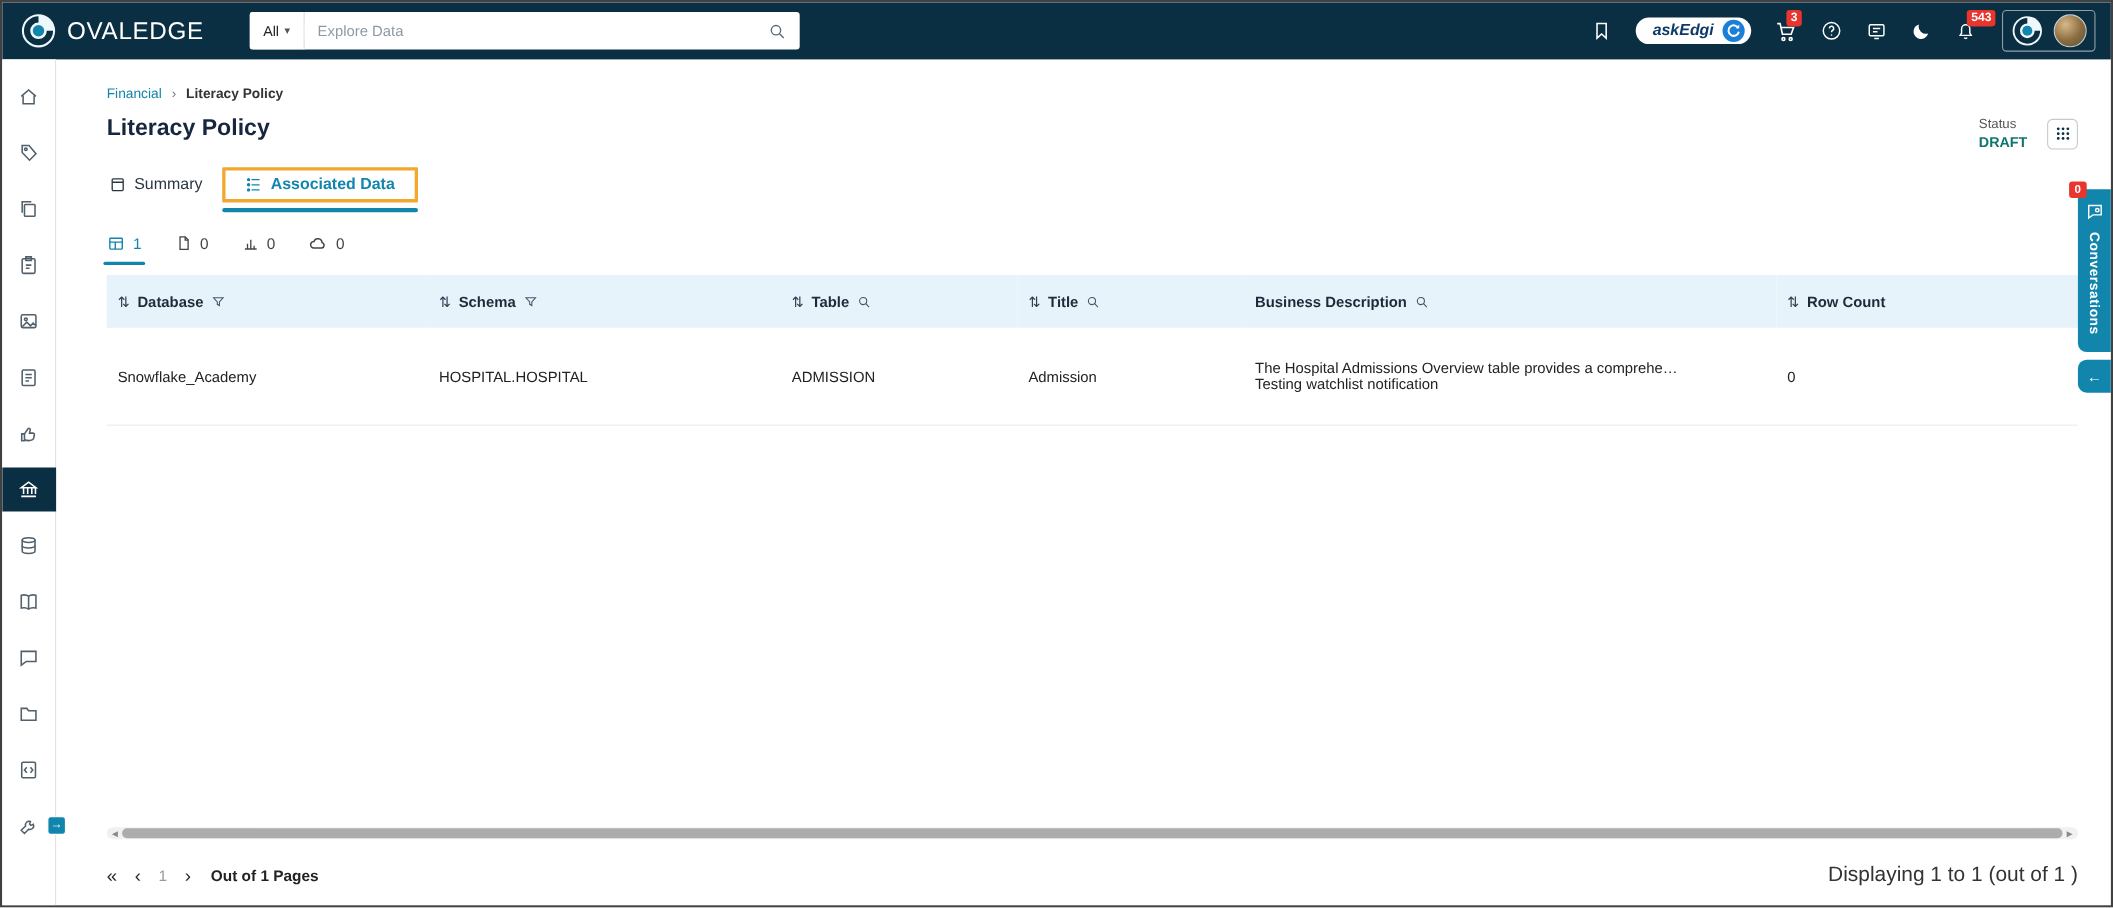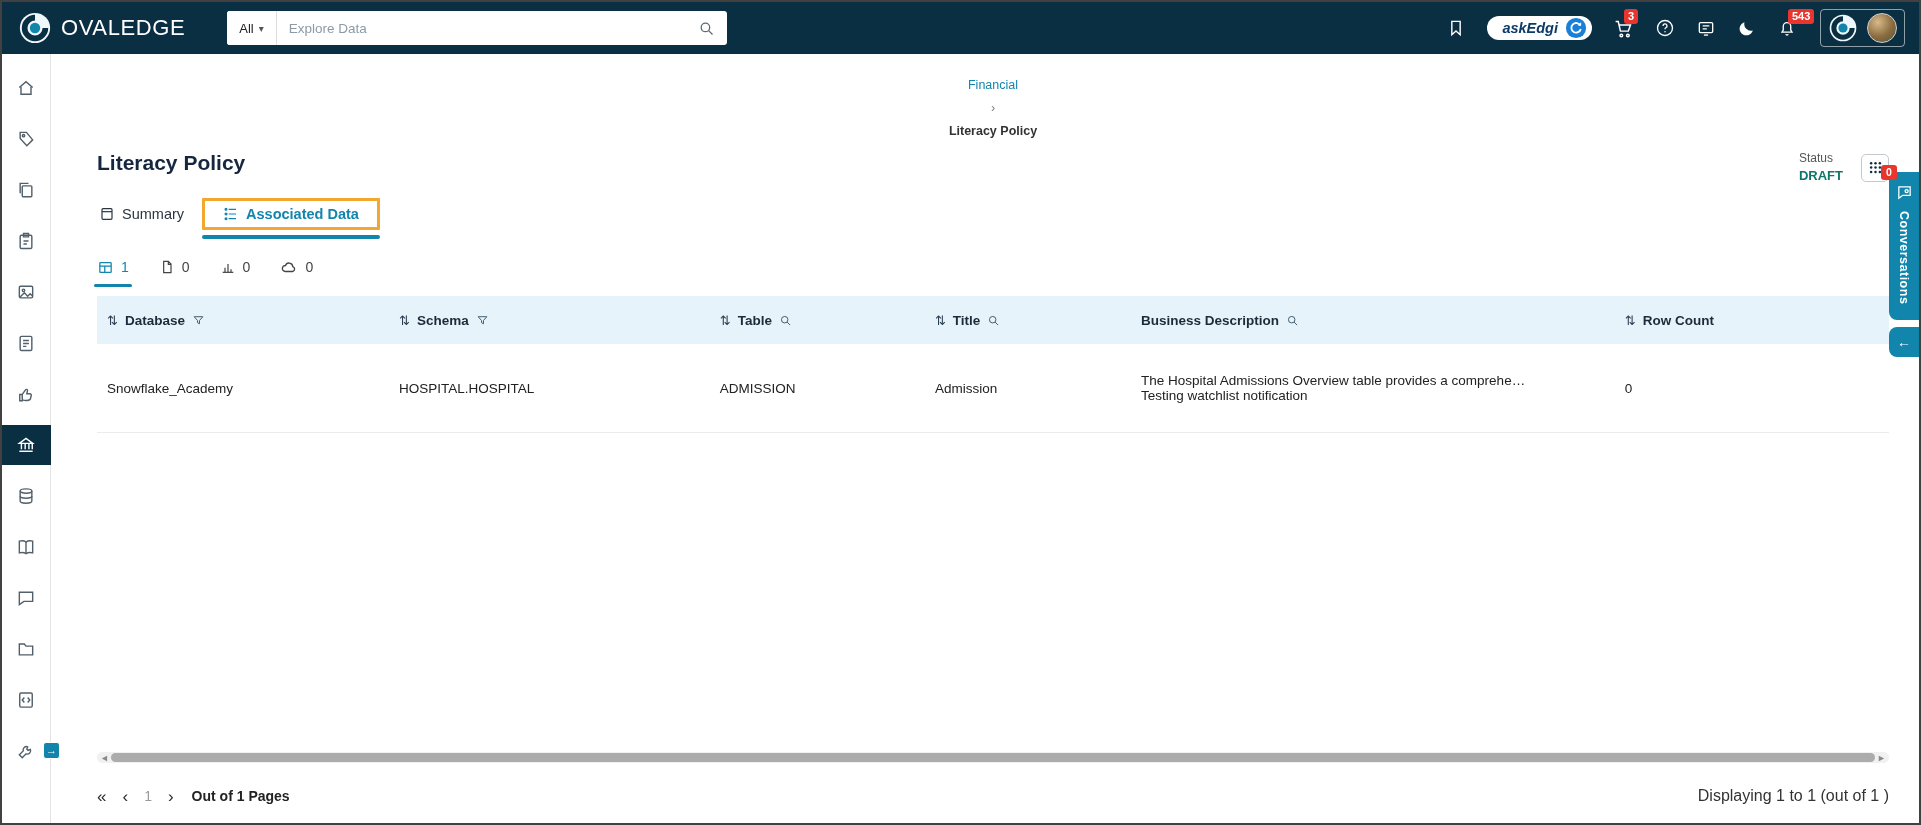--- a/index.html
+++ b/index.html
@@ -29,21 +29,21 @@
   .content-row { display:flex; height:calc(100% - 52px); position:relative; }
 
   
   .sidebar { width:49px; flex-shrink:0; border-right:1px solid #e3e3e3; display:flex; flex-direction:column; align-items:center; padding-top:14px; gap:11px; background:#fff; }
   .s-item { width:49px; height:40px; display:flex; align-items:center; justify-content:center; color:#51606b; cursor:pointer; }
   .s-item.active { background:#0a2e42; color:#fff; }
   .expand-btn { position:absolute; left:41px; top:688px; width:17px; height:17px; background:#1285ad; color:#fff; border:1px solid #fff; border-radius:3px; font-size:11px; line-height:1; display:flex; align-items:center; justify-content:center; cursor:pointer; z-index:7; }
 
   
   .main { flex:1; min-width:0; display:flex; flex-direction:column; padding:0 30px 0 46px; }
-  .breadcrumb { margin-top:24px; font-size:12.5px; color:#777; display:flex; align-items:center; gap:9px;flex-direction:column; }
+  .breadcrumb { margin-top:24px; font-size:12.5px; color:#777; display:flex; align-items:center; gap:9px; }
   .bc-parent { color:#1285ad; cursor:pointer; }
   .bc-current { color:#333; font-weight:600; }
   .title-row { margin-top:13px; display:flex; align-items:flex-start; }
   .page-title { font-size:21px; font-weight:700; color:#16263e; }
   .title-right { margin-left:auto; display:flex; align-items:center; gap:18px; }
   .status-block { line-height:1.25; }
   .status-label { font-size:12px; color:#555; }
   .status-value { font-size:13px; color:#0f766e; font-weight:700; margin-top:2px; }
   .grid-btn { width:28px; height:28px; border:1px solid #c3c9ce; border-radius:5px; background:#fff; display:flex; align-items:center; justify-content:center; color:#0a2e42; cursor:pointer; }
 
@@ -72,21 +72,21 @@
   .hscroll { height:11px; background:#f1f1f1; border-radius:6px; position:relative; margin-bottom:14px; flex-shrink:0; cursor:pointer; }
   .hscroll .thumb { position:absolute; left:14px; right:14px; top:1px; bottom:1px; background:#acacac; border-radius:5px; }
   .hscroll .arr { position:absolute; top:0; height:11px; display:flex; align-items:center; font-size:9px; color:#8a8a8a; }
   .hscroll .arr.l { left:3px; } .hscroll .arr.r { right:3px; }
 
   
   .pagination { height:38px; display:flex; align-items:center; gap:16px; margin-bottom:8px; flex-shrink:0; }
   .pg-btn { font-size:17px; color:#2b2b2b; cursor:pointer; line-height:1; background:none; border:0; font-family:inherit; }
   .pg-num { font-size:14px; color:#9a9a9a; }
   .pg-label { font-size:14px; color:#222; font-weight:600; margin-left:2px; }
-  .pg-range { margin-left:auto; font-size:16px; color:#333; }
+  .pg-range { margin-left:auto; font-size:19px; color:#333; }
 
   
   .conv { position:absolute; right:0; top:118px; display:flex; flex-direction:column; align-items:flex-end; z-index:6; }
   .conv-main { width:30px; background:#1285ad; border-radius:8px 0 0 8px; color:#fff; display:flex; flex-direction:column; align-items:center; padding:12px 0 16px; position:relative; cursor:pointer; }
   .conv-badge { position:absolute; top:-7px; left:-8px; background:#e8352e; color:#fff; font-size:10.5px; font-weight:700; padding:2px 5px; border-radius:3px; line-height:1; }
   .conv-label { writing-mode:vertical-rl; font-size:12.5px; font-weight:600; letter-spacing:.5px; margin-top:10px; }
   .conv-arrow { margin-top:7px; width:30px; height:30px; background:#1285ad; border-radius:8px 0 0 8px; color:#fff; display:flex; align-items:center; justify-content:center; font-size:14px; cursor:pointer; }
 
   svg { display:block; }
 </style>

